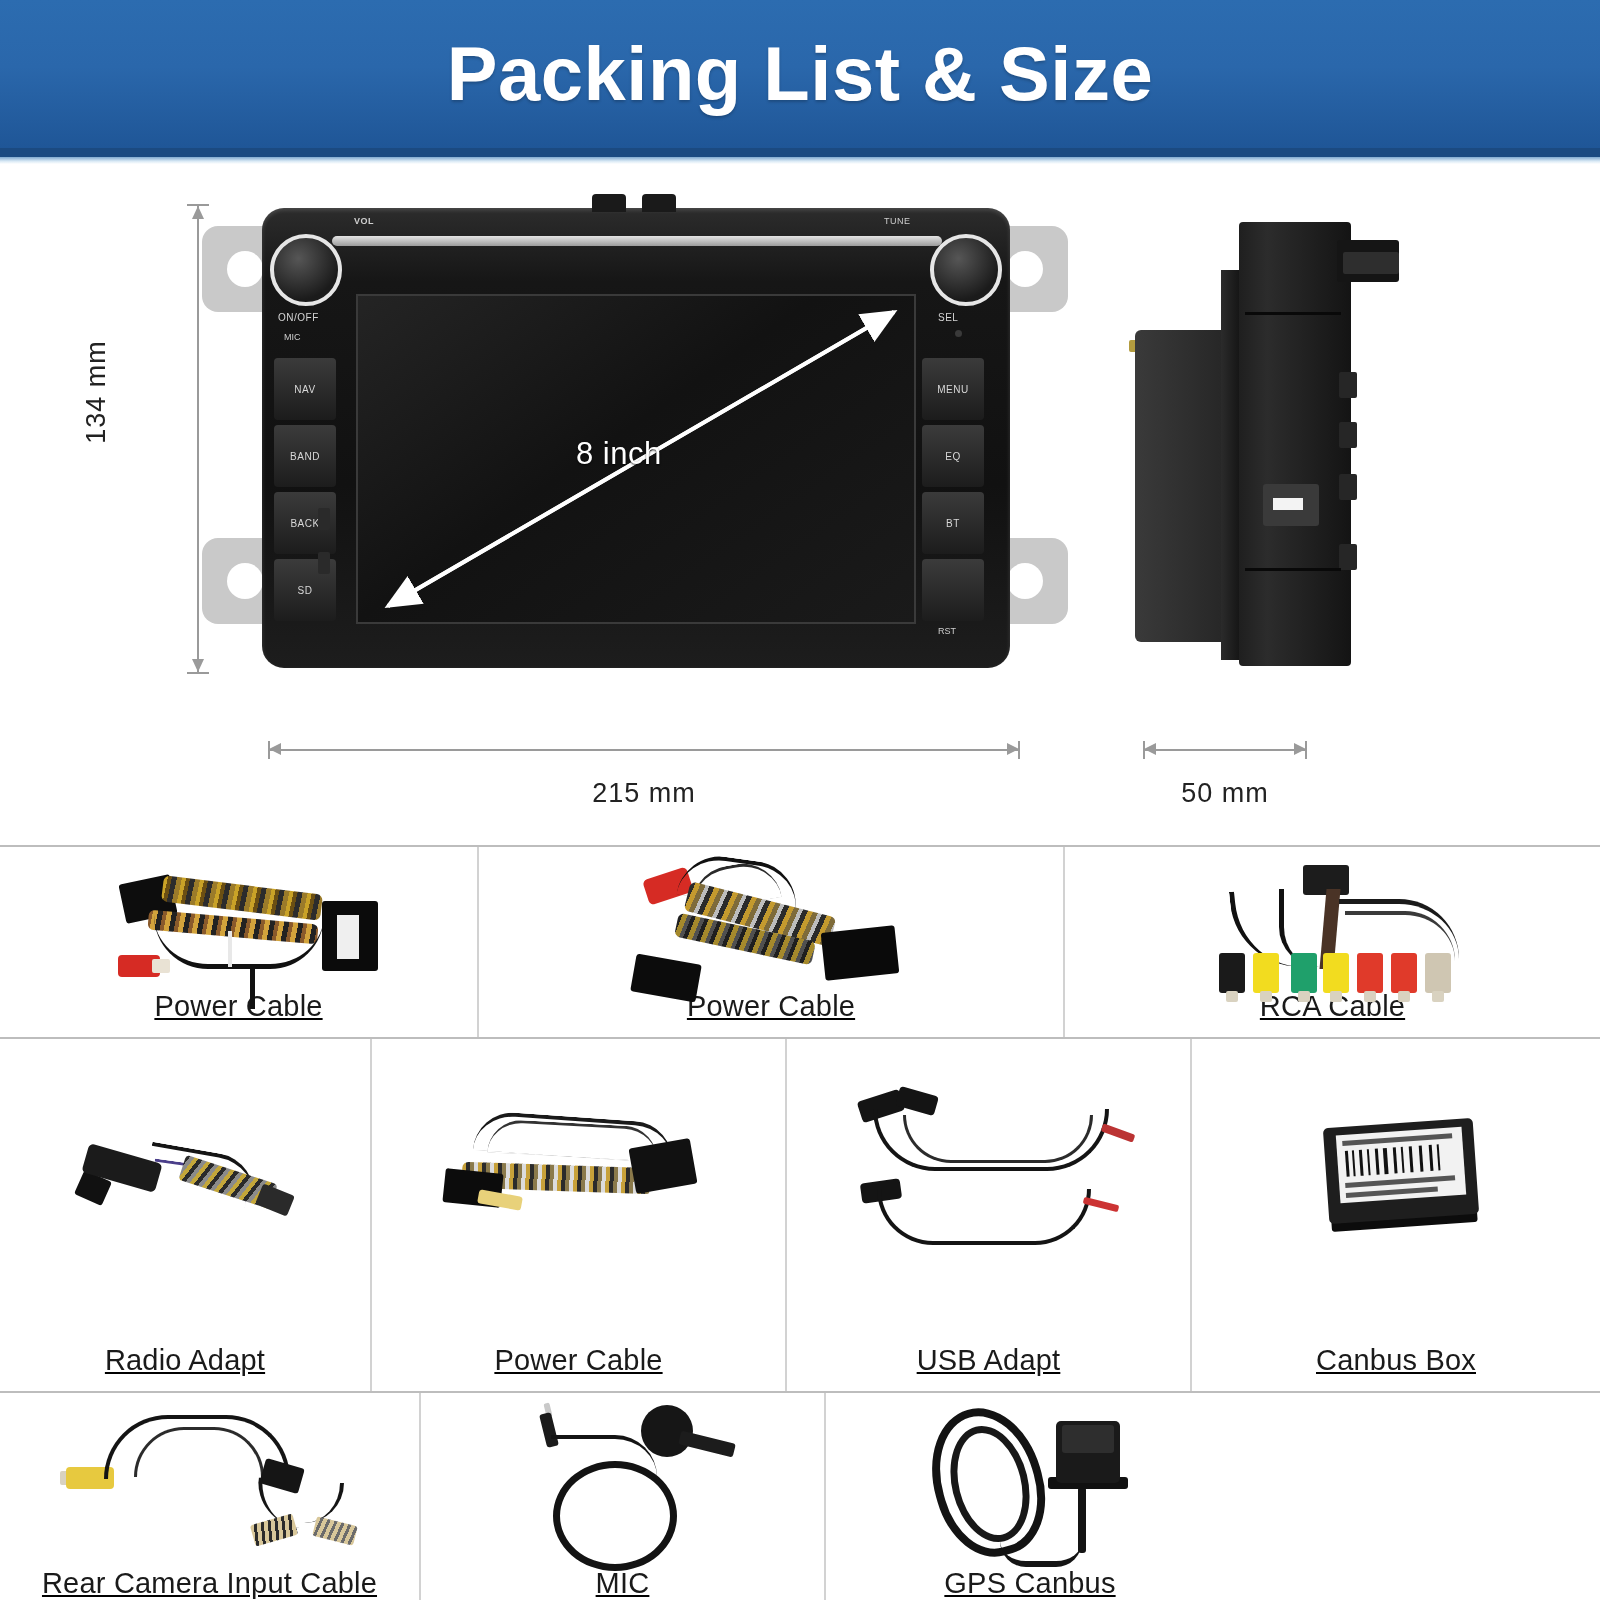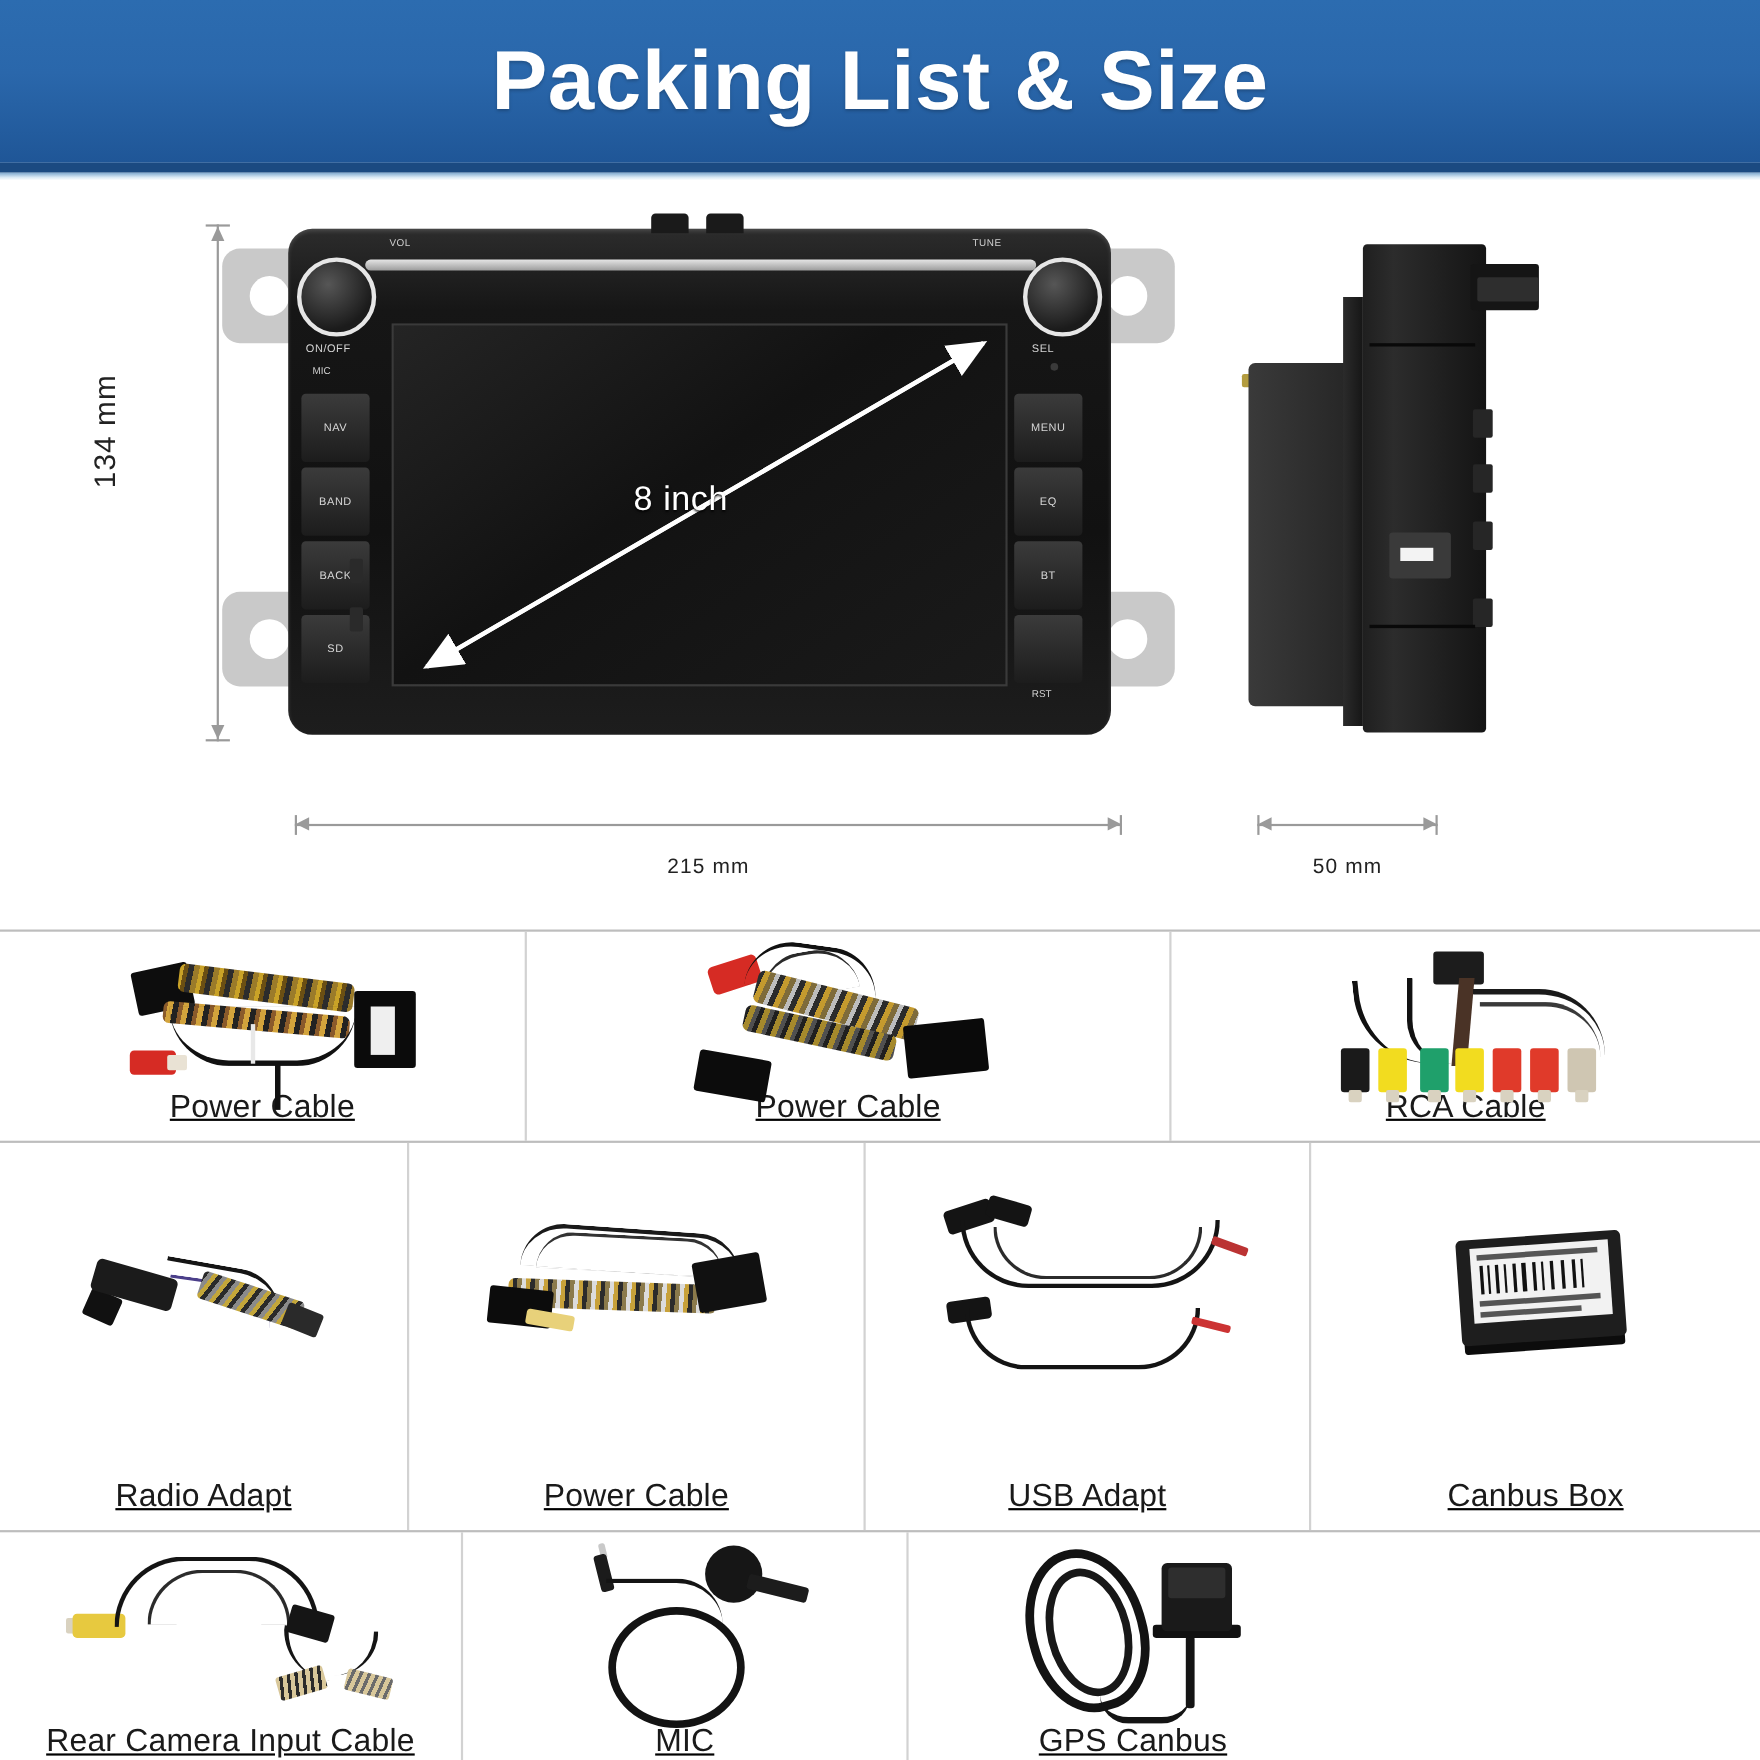--- a/index.html
+++ b/index.html
@@ -58,21 +58,21 @@
   .dim-h { position:absolute; height:46px; }
   .dim-h .line { position:absolute; left:0; top:9px; width:100%; height:2px; background:#9a9a9a; }
   .dim-h .cap { position:absolute; top:1px; width:2px; height:18px; background:#9a9a9a; }
   .dim-h .cap.l { left:0; }
   .dim-h .cap.r { right:0; }
   .dim-h .arr-l { position:absolute; left:1px; top:3px; width:0;height:0;
     border-top:6px solid transparent;border-bottom:6px solid transparent;border-right:12px solid #9a9a9a; }
   .dim-h .arr-r { position:absolute; right:1px; top:3px; width:0;height:0;
     border-top:6px solid transparent;border-bottom:6px solid transparent;border-left:12px solid #9a9a9a; }
   .dim-h .lbl { position:absolute; left:0; top:38px; width:100%; text-align:center;
-    font-size:19px; color:#222; letter-spacing:1px; }
+    font-size:27px; color:#222; letter-spacing:1px; }
 
   #dim-width { left:268px; top:576px; width:752px; }
   #dim-depth { left:1143px; top:576px; width:164px; }
 
   
   .unit { position:absolute; left:200px; top:38px; width:870px; height:470px; }
 
   .mount-ear {
     position:absolute; width:86px; height:86px; border-radius:16px;
     background:#c9c9c9;
@@ -103,21 +103,21 @@
 
   .knob {
     position:absolute; top:26px; width:72px; height:72px; border-radius:50%;
     background: radial-gradient(circle at 38% 32%, #565656, #1b1b1b 70%);
     border: 4px solid #e6e6e6;
   }
   #knob-l { left:8px; } #knob-r { left:668px; }
   .knob-tag {
     position:absolute; top:8px; font-size:9px; color:#cfcfcf; letter-spacing:0.5px;
   }
-  #tag-vol { left:92px; } #tag-tune { left:622px; }
+  #tag-vol { left:92px;font-weight:bold; } #tag-tune { left:622px; }
   .knob-sub { position:absolute; top:104px; font-size:10px; color:#d6d6d6; letter-spacing:0.5px; }
   #sub-l { left:16px; } #sub-r { left:676px; }
   .mic-hole { position:absolute; left:22px; top:124px; font-size:9px; color:#cfcfcf; }
   .mic-dot { position:absolute; left:693px; top:122px; width:7px; height:7px; border-radius:50%; background:#3a3a3a; }
 
   .screen {
     position:absolute; left:94px; top:86px; width:560px; height:330px;
     background: linear-gradient(145deg,#242424 0%, #121212 45%, #1a1a1a 100%);
     border:2px solid #3a3a3a;
   }

